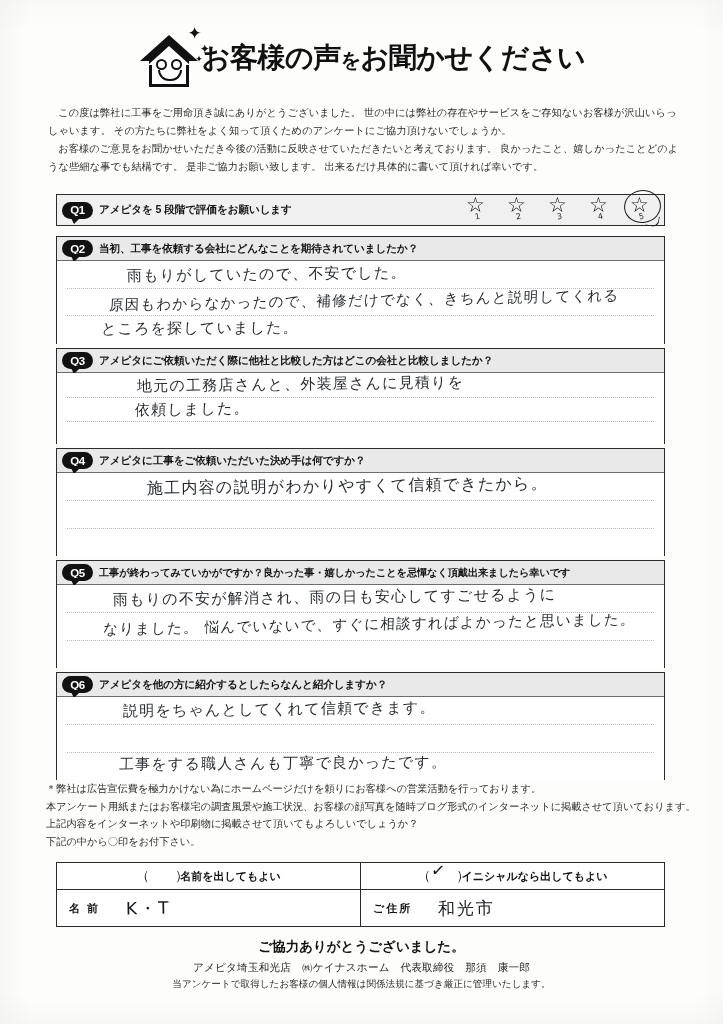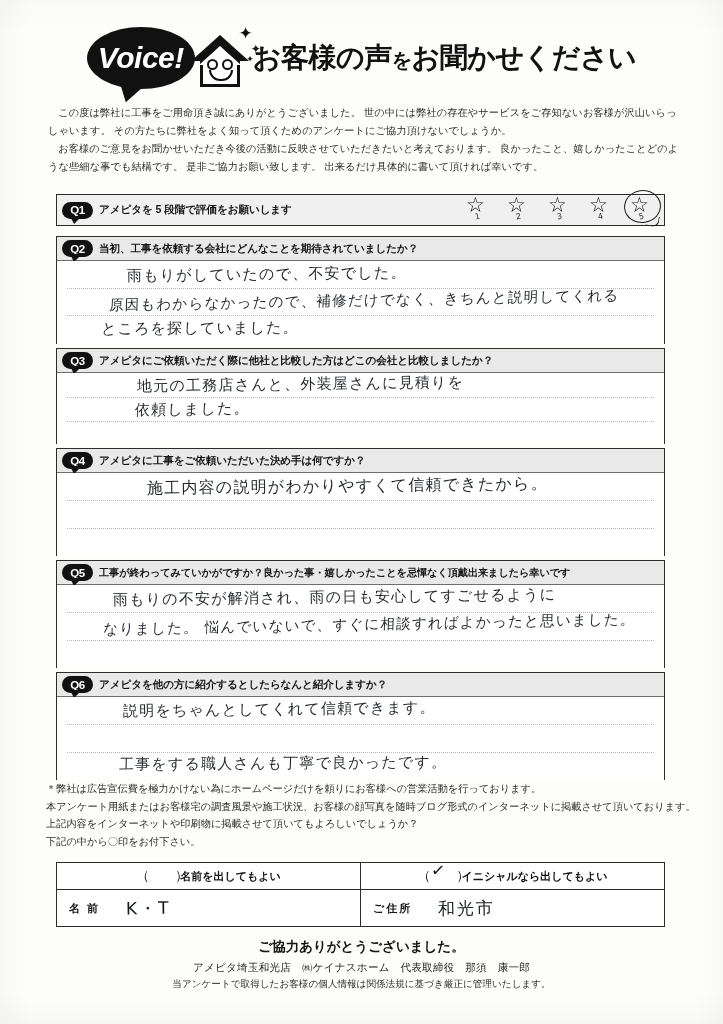--- a/index.html
+++ b/index.html
@@ -400,23 +400,20 @@
     font-size: 9.6px;
     color: #2b2b2b;
   }
 </style>
 </head>
 <body>
 
 <div class="page">
 
   <div class="header">
-    <div class="voice-bubble">
-      <span class="voice-text">Voice!</span>
-    </div>
     <div class="house-icon">
       <div class="house-body"></div>
       <div class="house-roof"></div>
       <div class="eye l"></div>
       <div class="eye r"></div>
       <div class="smile"></div>
       <span class="sparkle s1">✦</span>
       <span class="sparkle s2">✦</span>
       <span class="sparkle s3">✦</span>
     </div>

